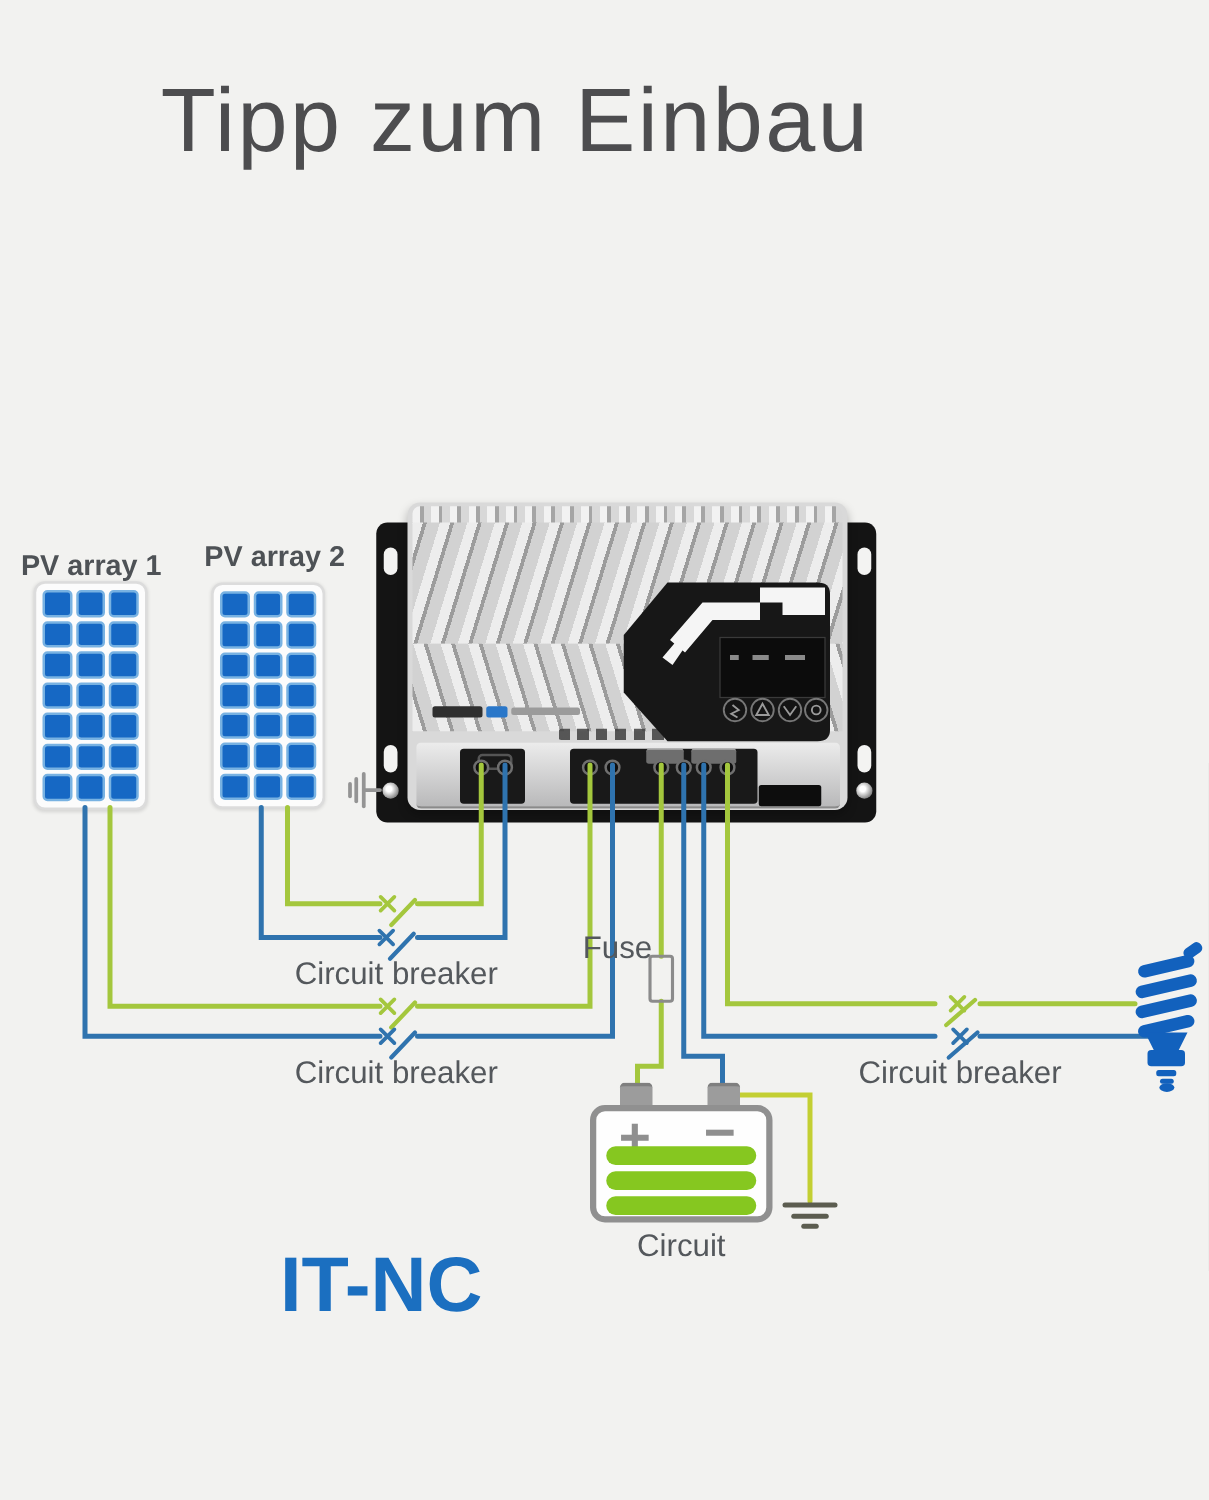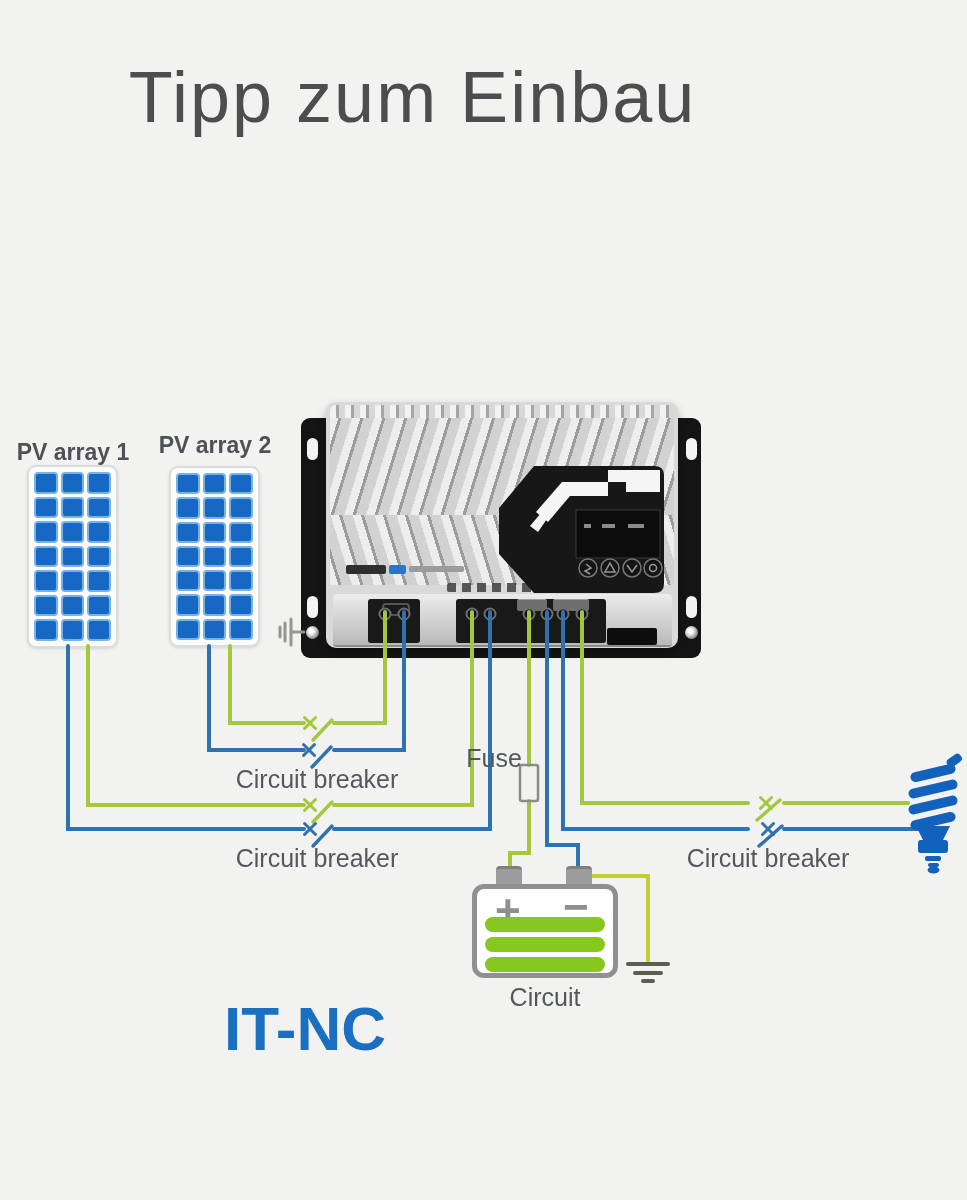--- a/index.html
+++ b/index.html
@@ -89,21 +89,21 @@
   .lamp{fill:var(--lamp-blue,#1261bd);}
 </style>
 </head>
 <body>
 
 <div id="canvas">
 
   <div class="title1">Tipp zum Einbau</div>
 
   <div class="lbl pvlbl" style="left:12px;top:416px;width:122px;margin-top:23px;">PV array 1</div>
-  <div class="lbl pvlbl" style="left:154px;top:432px;width:122px;">PV array 2</div>
+  <div class="lbl pvlbl" style="left:154px;top:432px;width:122px;text-align:right;">PV array 2</div>
 
   <div class="pv pv1 pv-grid">
       <div class="cell"></div>
       <div class="cell"></div>
       <div class="cell"></div>
       <div class="cell"></div>
       <div class="cell"></div>
       <div class="cell"></div>
       <div class="cell"></div>
       <div class="cell"></div>

